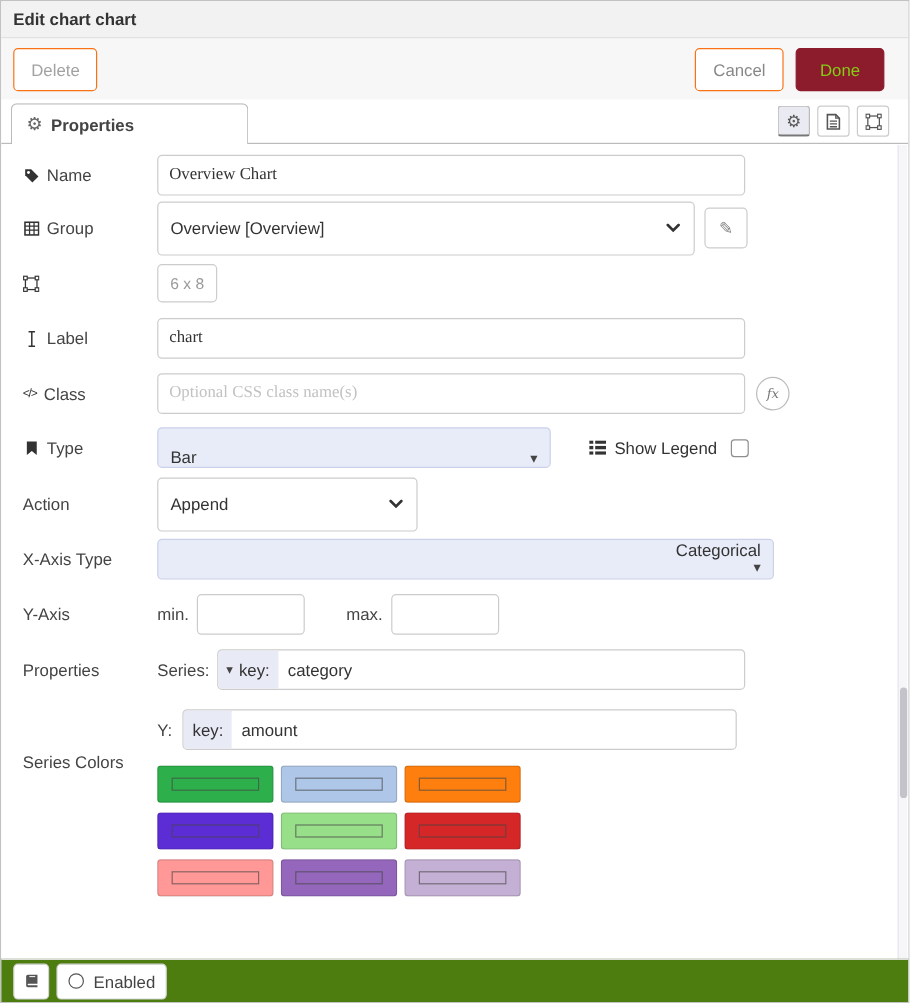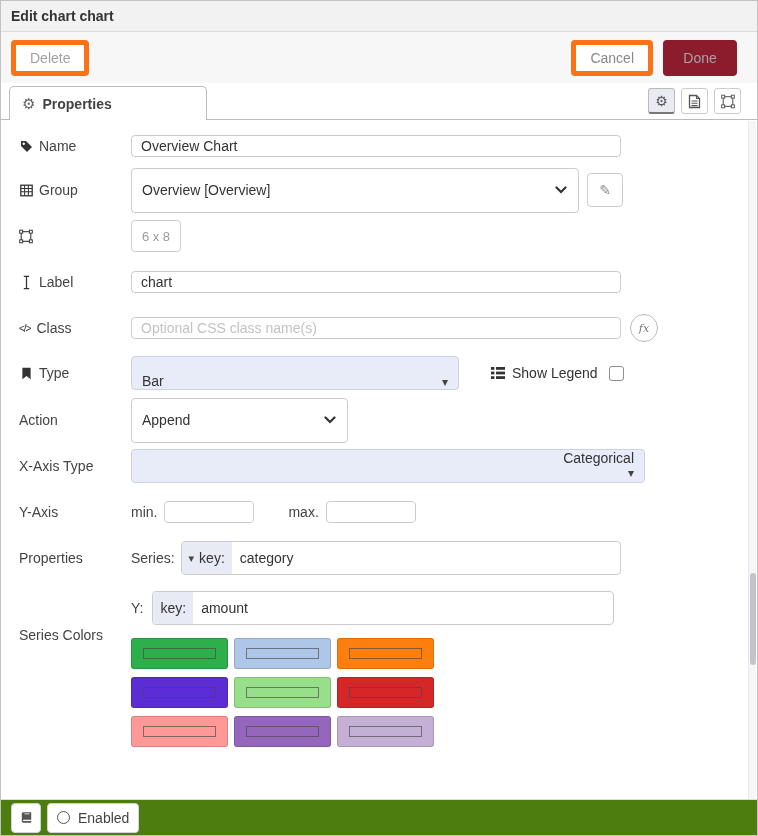--- a/index.html
+++ b/index.html
@@ -6,40 +6,40 @@
   html,body { width: 758px; height: 836px; }
   body { font-family: "Liberation Sans", sans-serif; font-size: 14px; color: #444; background: #fff; }
   .dialog { position: relative; width: 758px; height: 836px; border: 1px solid #c2c2c2; background: #fff; overflow: hidden; }
 
   
   .hdr { height: 31px; background: #f2f2f2; border-bottom: 1px solid #dcdcdc; display: flex; align-items: center; padding: 0 10px; }
   .hdr-title { font-weight: bold; font-size: 14px; color: #333; }
 
   
   .btnrow { height: 51px; background: #f7f7f7; display: flex; align-items: center; padding: 0 20px 0 10px; }
-  .btn { height: 36px; border-radius: 4px; border: 5px solid #f97316; background: #fff; font-size: 14px; padding: 0 14px; display: inline-flex; align-items: center; justify-content: center; cursor: pointer; font-family: inherit; }
+  .btn { height: 36px; border-radius: 4px; border: 1px solid #f97316; background: #fff; font-size: 14px; padding: 0 14px; display: inline-flex; align-items: center; justify-content: center; cursor: pointer; font-family: inherit; }
   .btn-delete { color: #a2a2a2; min-width: 70px; }
   .btn-cancel { color: #888; margin-left: auto; min-width: 72px; }
-  .btn-done  { color: #a3a3a3; background: #8c1b2c; border-color: #8c1b2c; margin-left: 10px; min-width: 74px; }
+  .btn-done  { color: #84cc16; background: #8c1b2c; border-color: #8c1b2c; margin-left: 10px; min-width: 74px; }
 
   
   .tabbar { height: 37px; background: #fff; border-bottom: 1px solid #bbb; position: relative; display: flex; align-items: flex-end; }
   .tab { position: relative; margin-left: 8px; width: 198px; height: 34px; background: #fff; border: 1px solid #bbb; border-bottom: none; border-radius: 5px 5px 0 0; display: flex; align-items: center; gap: 7px; padding: 0 12px; bottom: -1px; z-index: 2; }
   .tab-label { font-weight: bold; color: #444; }
   .tab .gear-glyph { color: #666; font-size: 15px; line-height: 1; }
   .tb-icons { margin-left: auto; display: flex; gap: 6px; padding: 0 16px 5px 0; align-items: center; }
   .tb-btn { width: 27px; height: 26px; border: 1px solid #ccc; border-radius: 3px; background: #fff; display: flex; align-items: center; justify-content: center; cursor: pointer; color: #555; }
   .tb-btn.active { background: #e9eaf2; border-color: #bbb; border-bottom: 2px solid #777; }
 
   
   .form { position: absolute; top: 120px; left: 0; right: 0; bottom: 36px; background: #fff; }
   .row { position: absolute; left: 18px; height: 34px; display: flex; align-items: center; }
   .lbl { width: 112px; display: flex; align-items: center; gap: 6px; color: #444; flex: none; }
   .icn { width: 14px; height: 14px; display: inline-flex; align-items: center; justify-content: center; flex: none; }
-  input[type=text] { height: 22px; border: 1px solid #ccc; border-radius: 4px; padding: 0 9px; font-size: 14px; color: #333; font-family: Liberation Sans, sans-serif; outline: none; }
+  input[type=text] { height: 34px; border: 1px solid #ccc; border-radius: 4px; padding: 0 9px; font-size: 14px; color: #333; font-family: Liberation Serif, serif; outline: none; }
   input::placeholder { color: #c2c2c2; }
   .inp-main { width: 490px; }
   .selectbox { height: 45px; border: 1px solid #ccc; border-radius: 4px; background: #fff; display: flex; align-items: center; padding: 0 10px; color: #333; cursor: pointer; }
   .selectbox .chev { margin-left: auto; }
   .ddl { height: 34px; border: 1px solid #ccd1ea; border-radius: 4px; background: #e8ebf8; display: flex; align-items: flex-end; padding: 0 10px; color: #333; cursor: pointer; }
   .ddl .caret { margin-left: auto; color: #444; font-size: 12px; }
   .sq-btn { height: 34px; width: 36px; border: 1px solid #ccc; border-radius: 4px; background: #fff; display: flex; align-items: center; justify-content: center; margin-left: 8px; cursor: pointer; color: #888; font-size: 14px; }
   .size-btn { height: 32px; min-width: 50px; border: 1px solid #ccc; border-radius: 4px; background: #fff; color: #9a9a9a; font-size: 13px; padding: 0 9px; cursor: pointer; font-family: inherit; }
   .fx-btn { width: 28px; height: 28px; border: 1px solid #bbb; border-radius: 50%; background: #fff; color: #777; display: flex; align-items: center; justify-content: center; margin-left: 9px; cursor: pointer; font-family: "DejaVu Serif", serif; font-style: italic; font-size: 11px; }
   .legend-wrap { display: flex; align-items: center; gap: 7px; margin-left: 32px; color: #333; }

